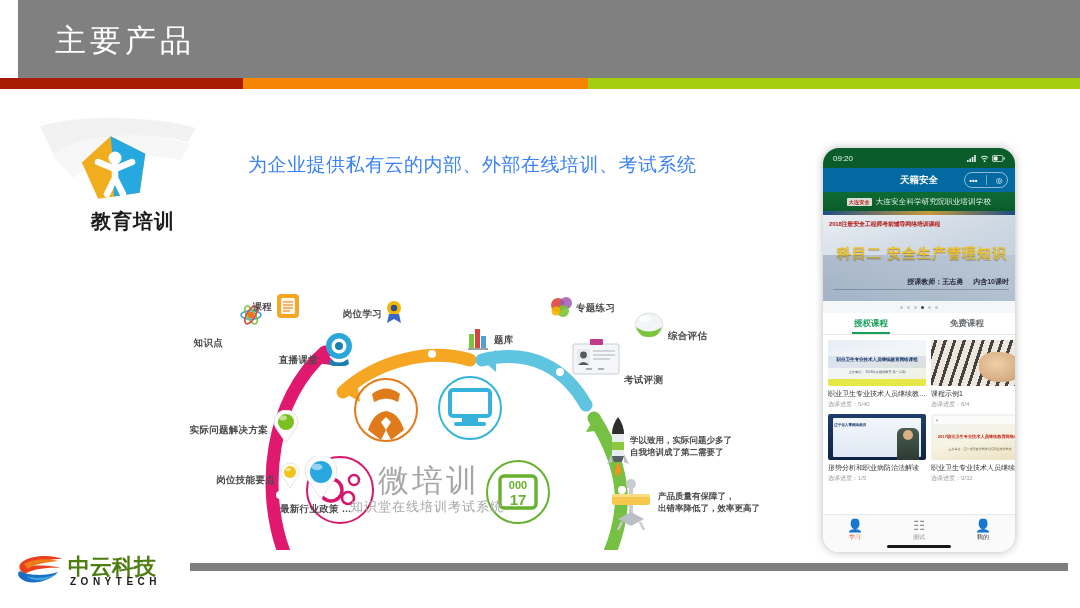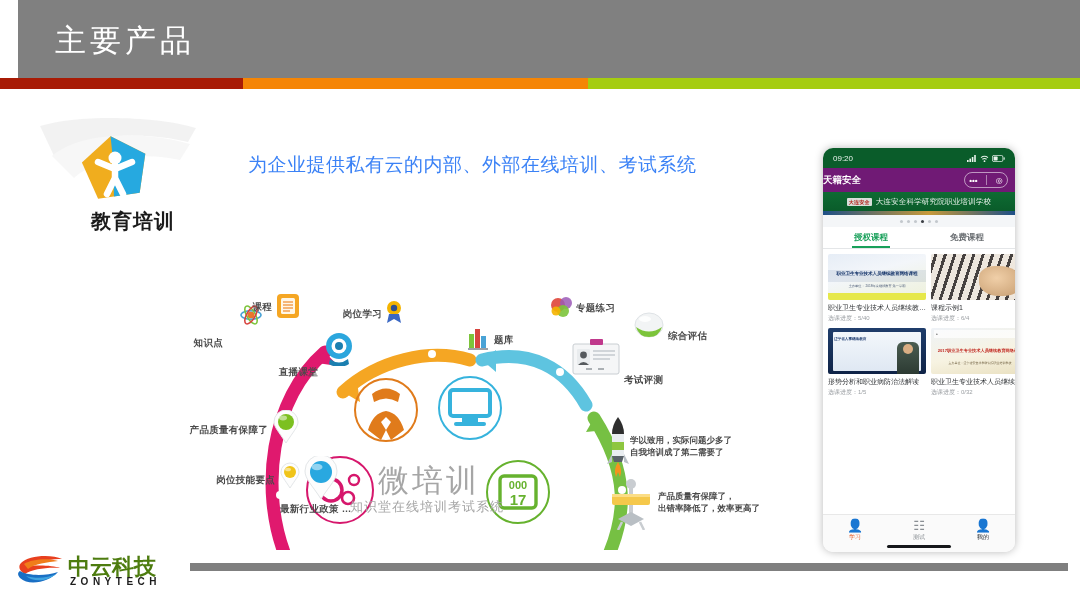--- a/index.html
+++ b/index.html
@@ -63,33 +63,33 @@
     font-size: 31px; color: #a6a6a6; letter-spacing: 3px; font-weight: 300;
   }
   .brandsub {
     position: absolute; left: 240px; top: 208px;
     font-size: 13px; color: #a6a6a6; letter-spacing: 1px;
   }
 
   
   .phone {
     position: absolute; left: 823px; top: 148px; width: 192px; height: 404px;
-    background: #fff; border-radius: 10px;
+    background: #fff; border-radius: 16px;
     box-shadow: 0 0 8px rgba(0,0,0,.28);
     overflow: hidden;
   }
   .ph-status {
     height: 20px; background: #0a5c2a; color: #e9f3ec;
     display: flex; align-items: center; justify-content: space-between;
     padding: 0 10px; font-size: 8px;
   }
   .ph-status .icons { display: flex; gap: 3px; align-items: center; }
   .ph-navbar {
-    height: 24px; background: #701a75; color: #fff;
-    display: flex; align-items: center; justify-content: flex-start;
+    height: 24px; background: #0369a1; color: #fff;
+    display: flex; align-items: center; justify-content: center;
     font-size: 9.5px; font-weight: bold; position: relative;
   }
   .ph-capsule {
     position: absolute; right: 7px; top: 4px; width: 44px; height: 16px;
     border: 1px solid rgba(255,255,255,.55); border-radius: 9px;
     display: flex; align-items: center; justify-content: space-around;
     font-size: 8px; color: #fff;
   }
   .ph-capsule .sep { width: 1px; height: 10px; background: rgba(255,255,255,.45); }
   .ph-school {
@@ -347,21 +347,21 @@
       <path d="M4 14 L2 23 L9 19 L16 23 L14 14 Z" fill="#3b68c4"></path>
     </svg>
     <div class="dlabel" style="left:272px;top:18px;transform:translate(-100%,0)">岗位学习</div>
 
     <svg style="position:absolute;left:212px;top:42px;width:34px;height:34px" viewBox="0 0 34 34">
       <circle cx="17" cy="14" r="13" fill="#2ba6dd"></circle>
       <circle cx="17" cy="14" r="7.5" fill="#fff"></circle>
       <circle cx="17" cy="14" r="4" fill="#1b7fb0"></circle>
       <path d="M8 27 q9 7 18 0 l1 5 q-10 6 -20 0 z" fill="#1b7fb0"></path>
     </svg>
-    <div class="dlabel" style="left:208px;top:76px;transform:translate(-100%,0)">直播课堂</div>
+    <div class="dlabel" style="left:208px;top:64px;transform:translate(-100%,0)">直播课堂</div>
 
     <svg style="position:absolute;left:358px;top:36px;width:22px;height:24px" viewBox="0 0 22 24">
       <rect x="1" y="8" width="5" height="15" fill="#7cc43a"></rect>
       <rect x="7" y="3" width="5" height="20" fill="#d7443e"></rect>
       <rect x="13" y="10" width="5" height="13" fill="#4aa3d6"></rect>
       <rect x="0" y="22" width="20" height="2" fill="#9aa0a6"></rect>
     </svg>
     <div class="dlabel" style="left:384px;top:44px">题库</div>
 
     <svg style="position:absolute;left:440px;top:6px;width:24px;height:22px" viewBox="0 0 24 22">
@@ -396,21 +396,21 @@
           <line x1="26" y1="31" x2="32" y2="31"></line>
       </g>
     </svg>
     <div class="dlabel" style="left:514px;top:84px">考试评测</div>
 
     <svg style="position:absolute;left:163px;top:120px;width:26px;height:34px" viewBox="0 0 26 34">
       <path d="M13 33 C6 22 1 17 1 12 A12 12 0 0 1 25 12 C25 17 20 22 13 33 Z" fill="#fdfdfd" stroke="#e3e6e8"></path>
       <circle cx="13" cy="12" r="8" fill="#7cc020"></circle>
       <ellipse cx="10" cy="8" rx="4" ry="2.4" fill="#fff" opacity=".5"></ellipse>
     </svg>
-    <div class="dlabel" style="left:158px;top:134px;transform:translate(-100%,0)">产品质量有保障了</div>
+    <div class="dlabel" style="left:158px;top:134px;transform:translate(-100%,0)">实际问题解决方案</div>
 
     <svg style="position:absolute;left:170px;top:172px;width:20px;height:27px" viewBox="0 0 20 27">
       <path d="M10 26 C5 18 1 14 1 10 A9 9 0 0 1 19 10 C19 14 15 18 10 26 Z" fill="#fdfdfd" stroke="#e3e6e8"></path>
       <circle cx="10" cy="10" r="6" fill="#f0c419"></circle>
       <ellipse cx="8" cy="7.5" rx="3" ry="1.8" fill="#fff" opacity=".5"></ellipse>
     </svg>
     <div class="dlabel" style="left:165px;top:184px;transform:translate(-100%,0)">岗位技能要点</div>
 
     <svg style="position:absolute;left:194px;top:166px;width:34px;height:44px" viewBox="0 0 34 44">
       <path d="M17 43 C8 29 1 23 1 15 A16 16 0 0 1 33 15 C33 23 26 29 17 43 Z" fill="#fdfdfd" stroke="#e3e6e8"></path>
@@ -481,20 +481,29 @@
         <span>◎</span>
       </span>
     </div>
 
     <div class="ph-school">
       <span class="badge">大连安全</span>
       <span>大连安全科学研究院职业培训学校</span>
     </div>
     <div class="ph-strip"></div>
 
+    <div class="ph-banner">
+      <div class="ph-bsmall">2018注册安全工程师考前辅导网络培训课程</div>
+      <div class="ph-btitle">科目二  安全生产管理知识</div>
+      <div class="ph-bline"></div>
+      <div class="ph-bmeta">
+        <span>授课教师：王志勇</span>
+        <span>内含10课时</span>
+      </div>
+    </div>
 
     <div class="ph-dots">
       <i></i>
       <i></i>
       <i></i>
       <i class="on"></i>
       <i></i>
       <i></i>
     </div>
 

